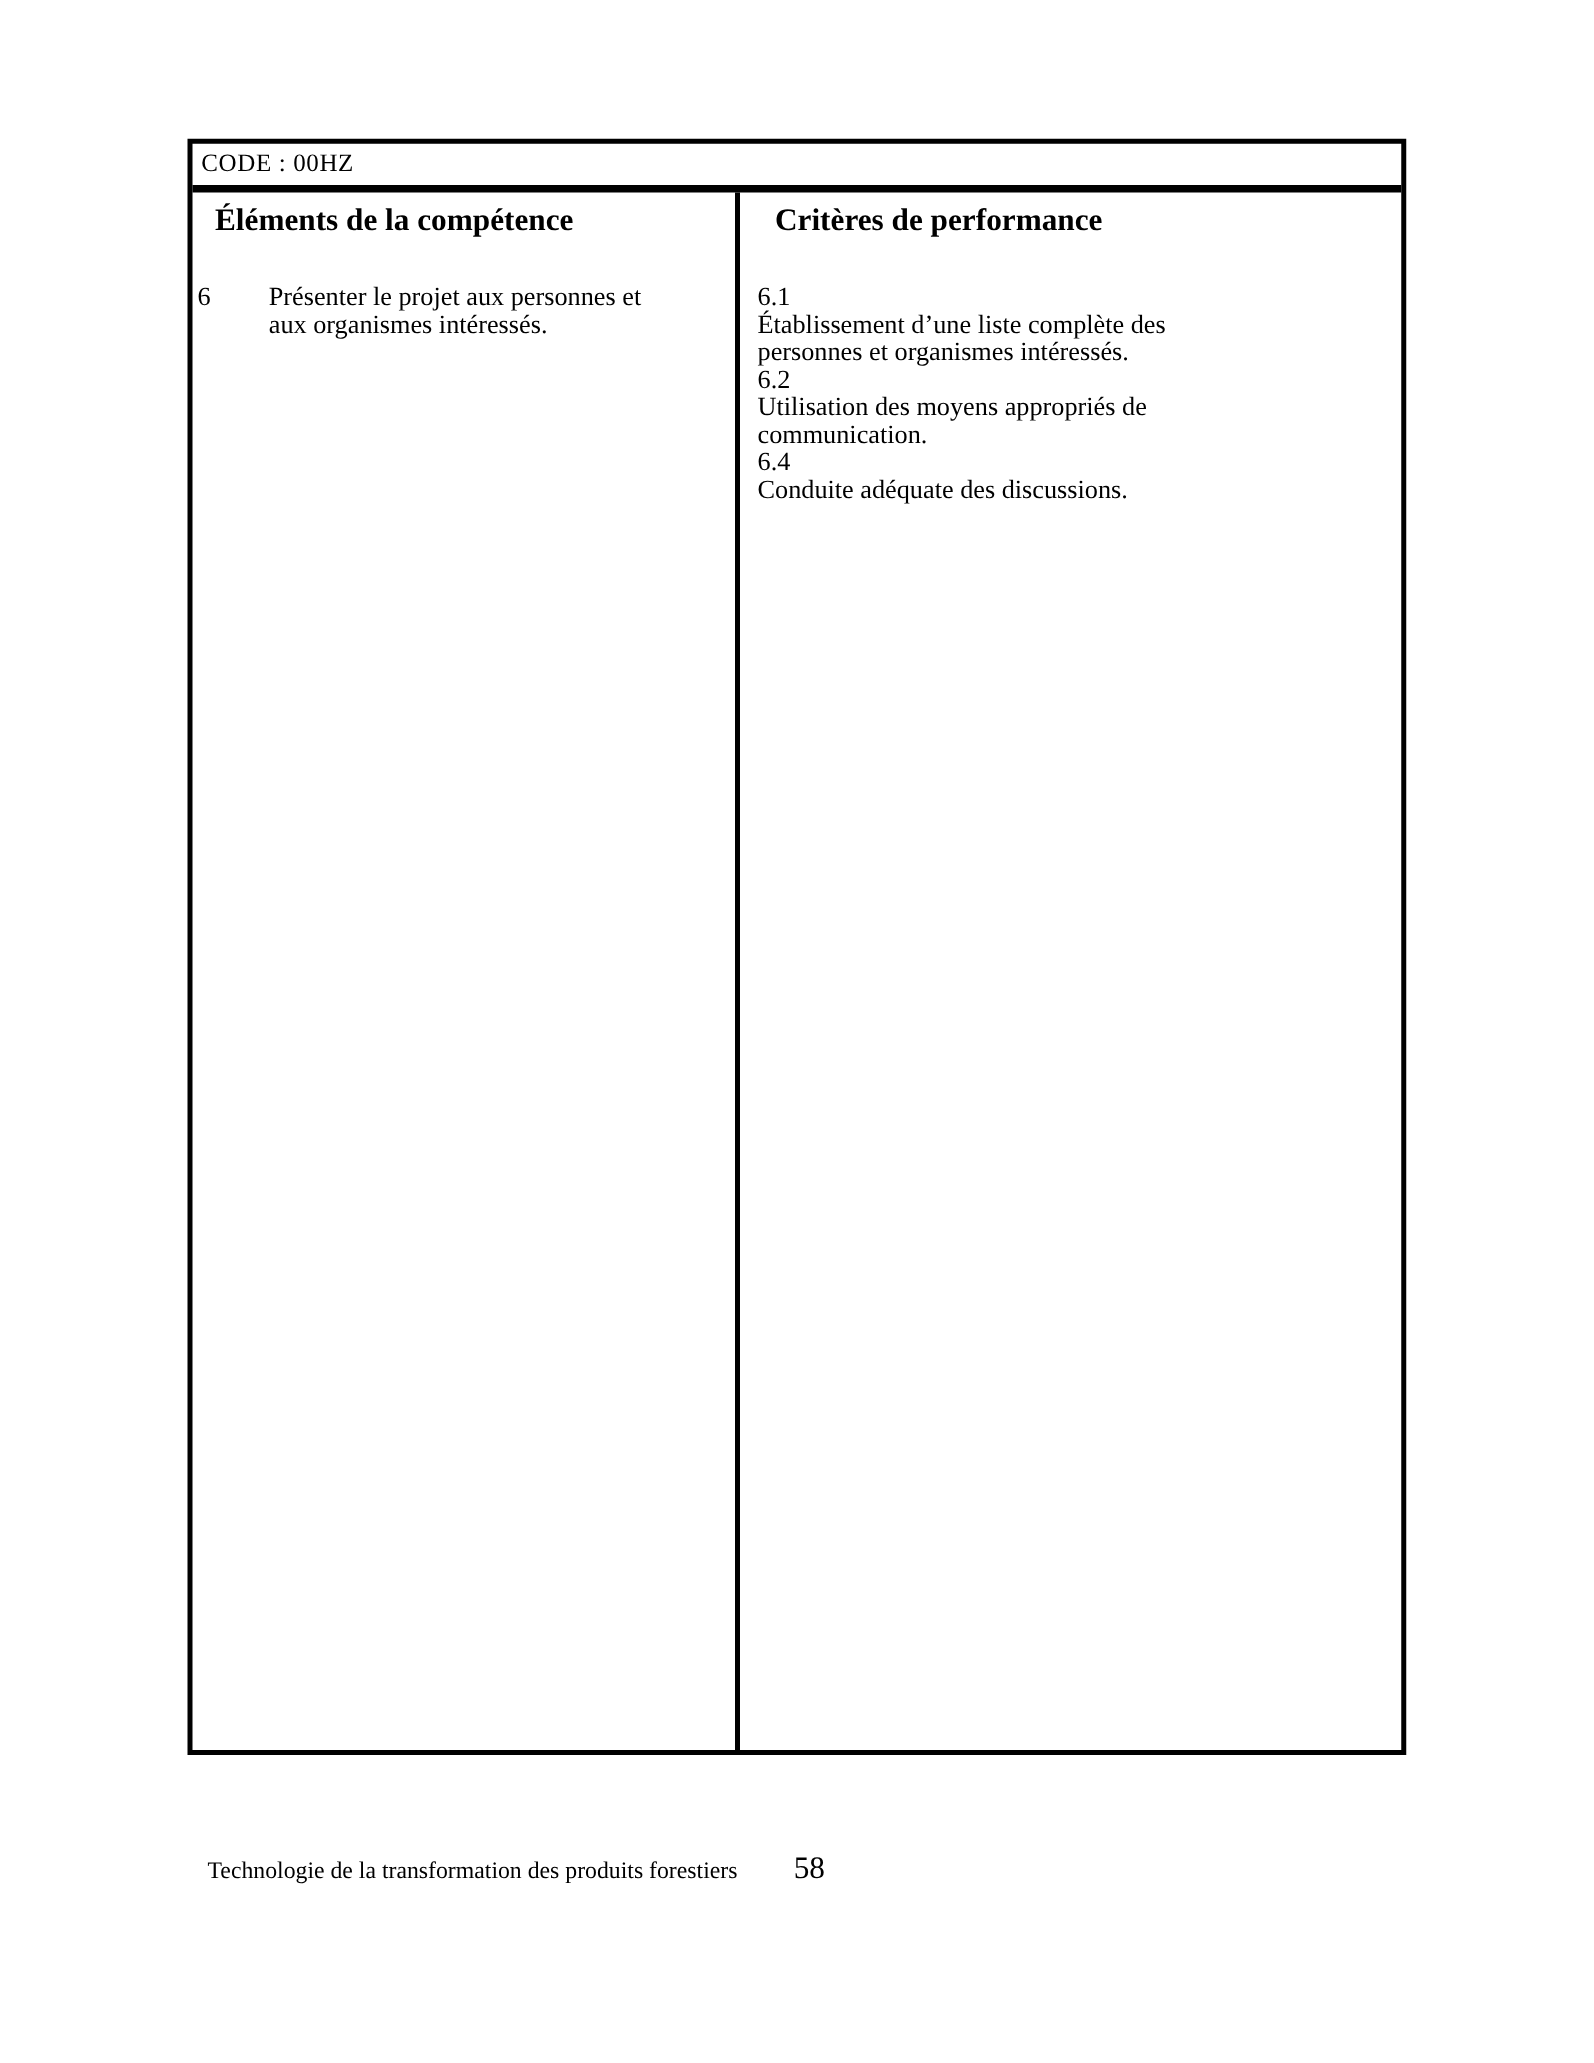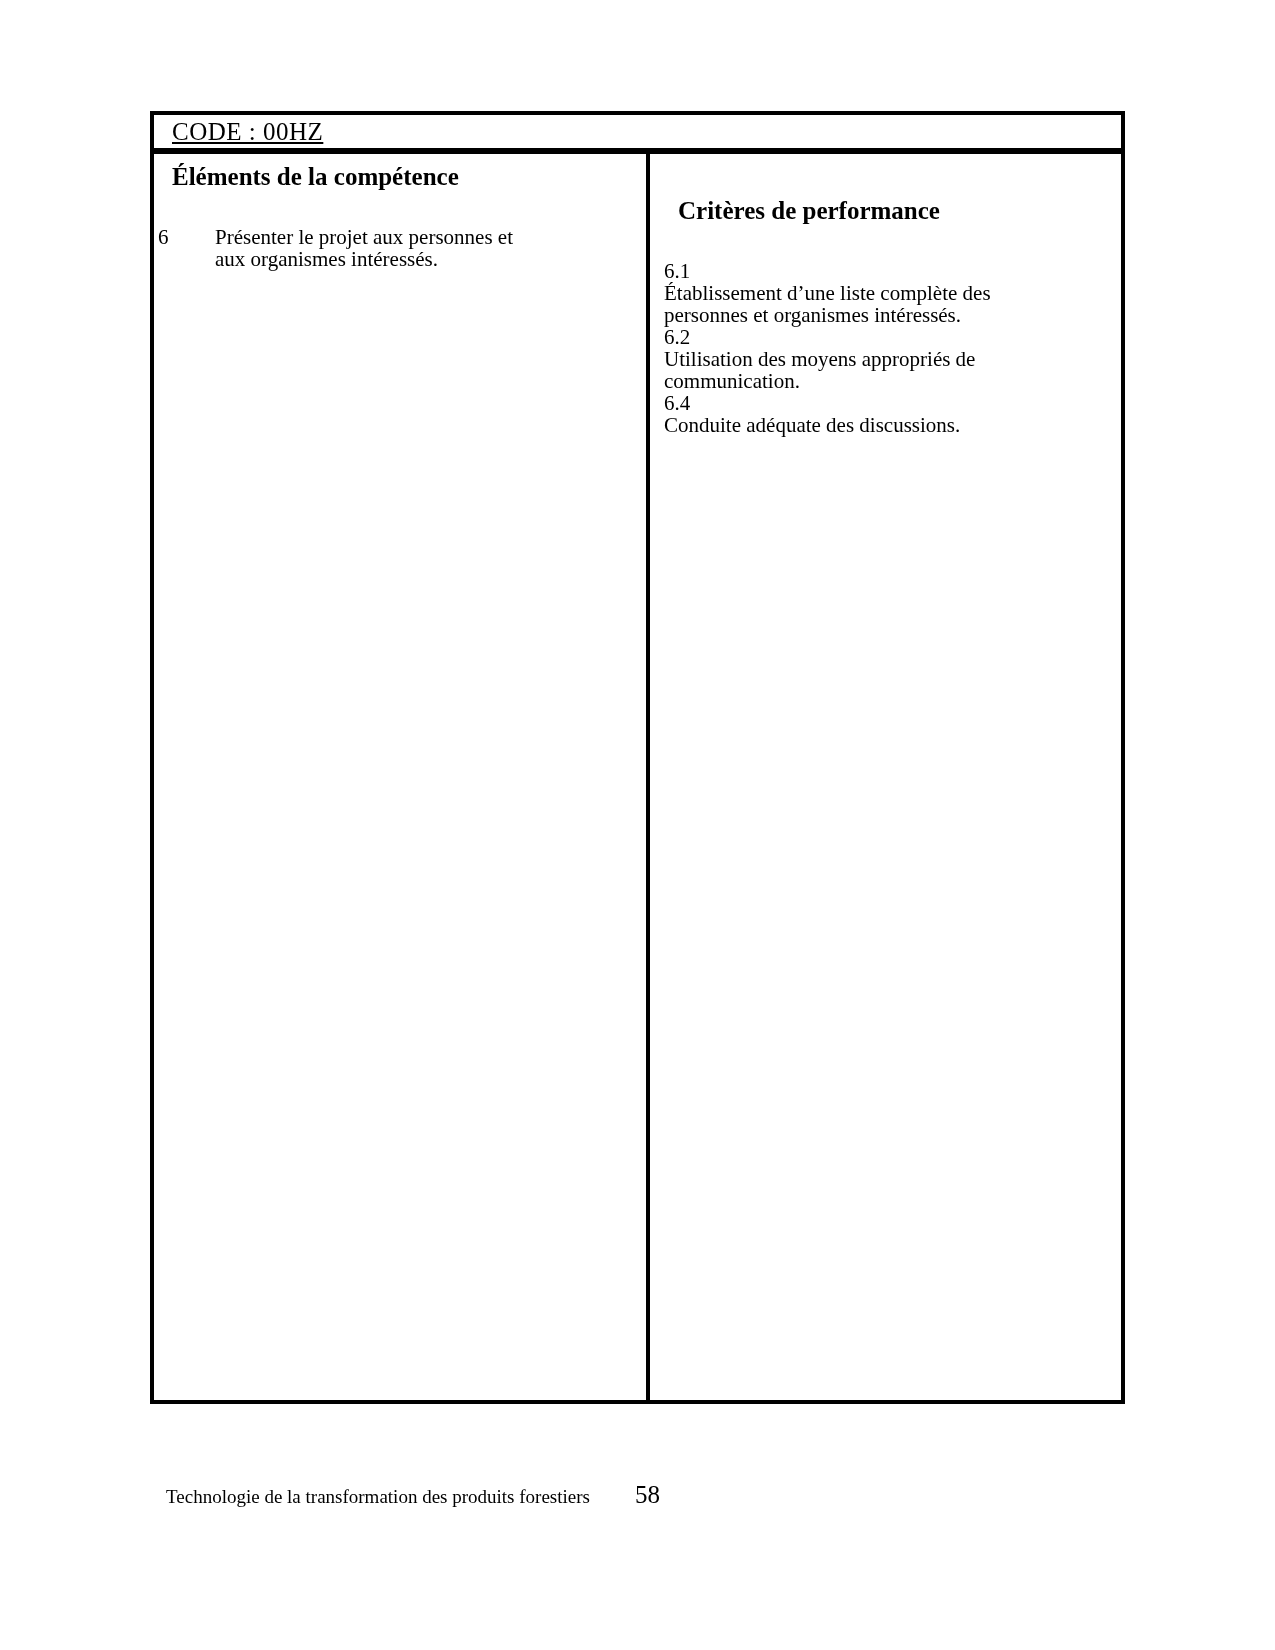--- a/index.html
+++ b/index.html
@@ -23,48 +23,46 @@
     width: 975px;
     height: 1293px;
     border: 4px solid #000000;
     box-sizing: border-box;
     display: flex;
     flex-direction: column;
   }
   .code-row {
     height: 33px;
     line-height: 33px;
-    padding-left: 18px;
-    font-size: 25px;
+    padding-left: 7px;
+    font-size: 20px;
     letter-spacing: 0.5px;
     border-bottom: 6px solid #000000;
     flex: 0 0 auto;
-    text-decoration: underline;
   }
   .cols {
     flex: 1 1 auto;
     display: flex;
     min-height: 0;
   }
   .col {
     box-sizing: border-box;
     padding-top: 8px;
   }
   .col.left {
-    width: 492px;
+    width: 434px;
     flex: 0 0 auto;
   }
   .col-divider {
     width: 4px;
     background: #000000;
     flex: 0 0 auto;
   }
   .col.right {
     flex: 1 1 auto;
-    margin-top: 34px;
   }
   .col-header {
     font-weight: bold;
     font-size: 25px;
     line-height: 30px;
   }
   .col.left .col-header { margin-left: 18px; }
   .col.right .col-header { margin-left: 28px; }
   .items {
     margin-top: 34px;

